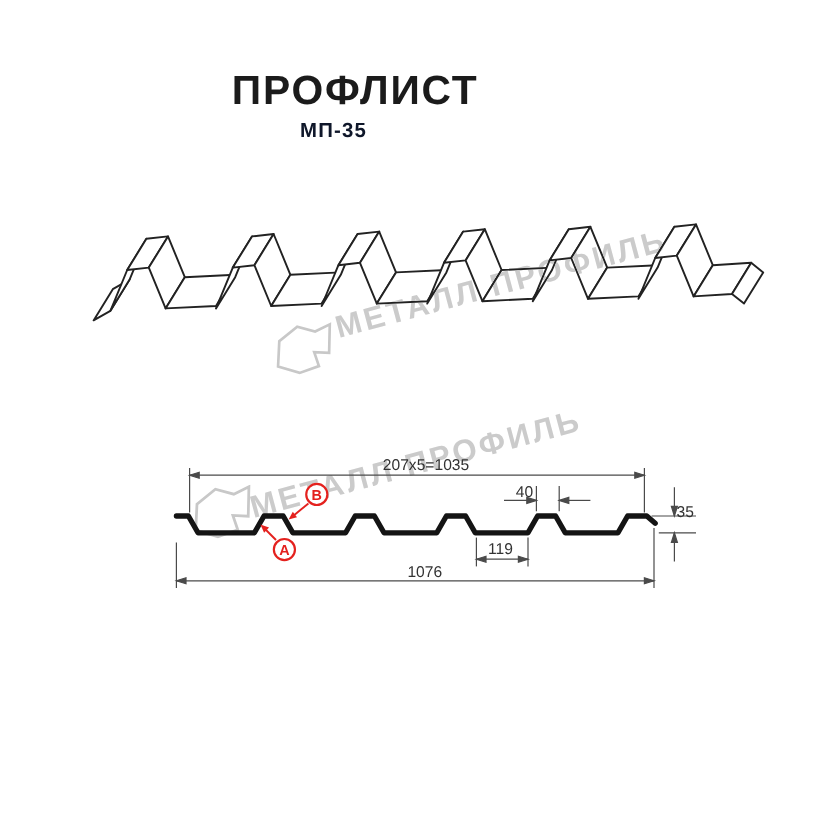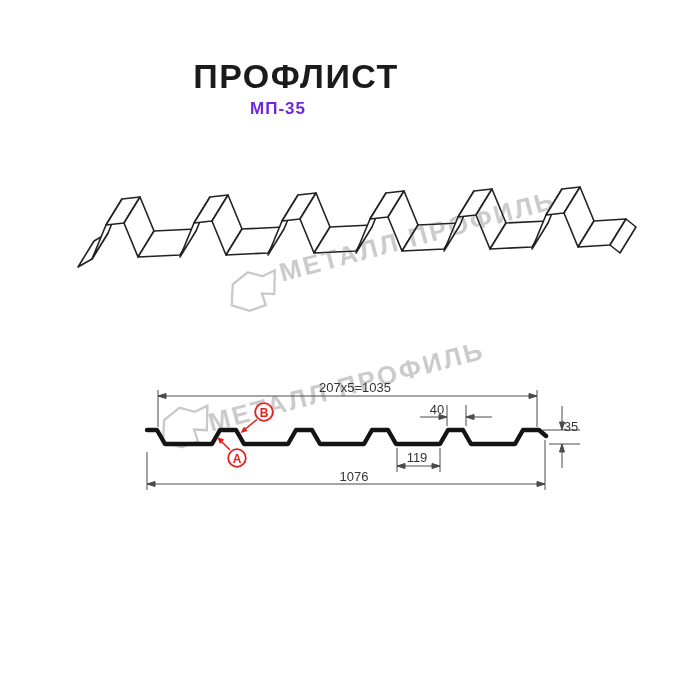--- a/index.html
+++ b/index.html
@@ -1,21 +1,21 @@
 <!DOCTYPE html>
 <html><head>
 <meta charset="utf-8">
 <style>
   html,body{margin:0;padding:0;background:#fff;}
   .page{position:relative;width:700px;height:700px;background:#ffffff;overflow:hidden;
         font-family:"Liberation Sans", sans-serif;}
   .title{position:absolute;left:0;top:57px;width:592px;text-align:center;
          font-size:34px;font-weight:bold;letter-spacing:1.5px;color:#1b1b1b;}
   .subtitle{position:absolute;left:0;top:99px;width:556px;text-align:center;
-         font-size:17px;font-weight:bold;letter-spacing:1px;color:#6d28d9;}
+         font-size:17px;font-weight:bold;letter-spacing:1px;color:#0f172a;}
   .layer{position:absolute;left:0;top:0;}
   .wm-text{position:absolute;font-weight:bold;font-size:26px;letter-spacing:2.5px;
          color:#cbcbcb;white-space:nowrap;transform-origin:left center;
          transform:rotate(-15deg);mix-blend-mode:darken;}
   .wm-logo{position:absolute;mix-blend-mode:darken;}
   .footer{position:absolute;left:0;top:613px;width:700px;text-align:center;
          font-size:17px;font-weight:bold;letter-spacing:0.5px;color:#383838;}
   svg text{font-family:"Liberation Sans", sans-serif;}
   .dim-text{font-size:13px;fill:#333;}
   .red-letter{font-size:12px;font-weight:bold;fill:#e4211e;}

